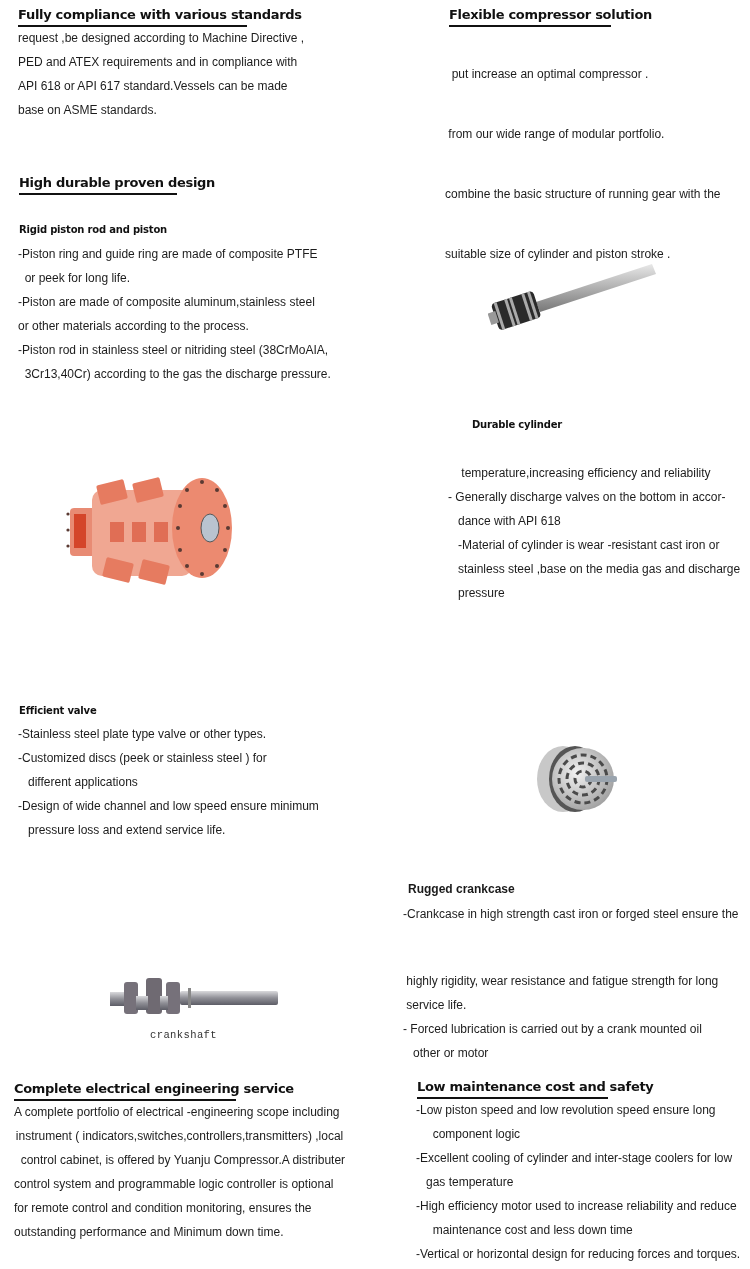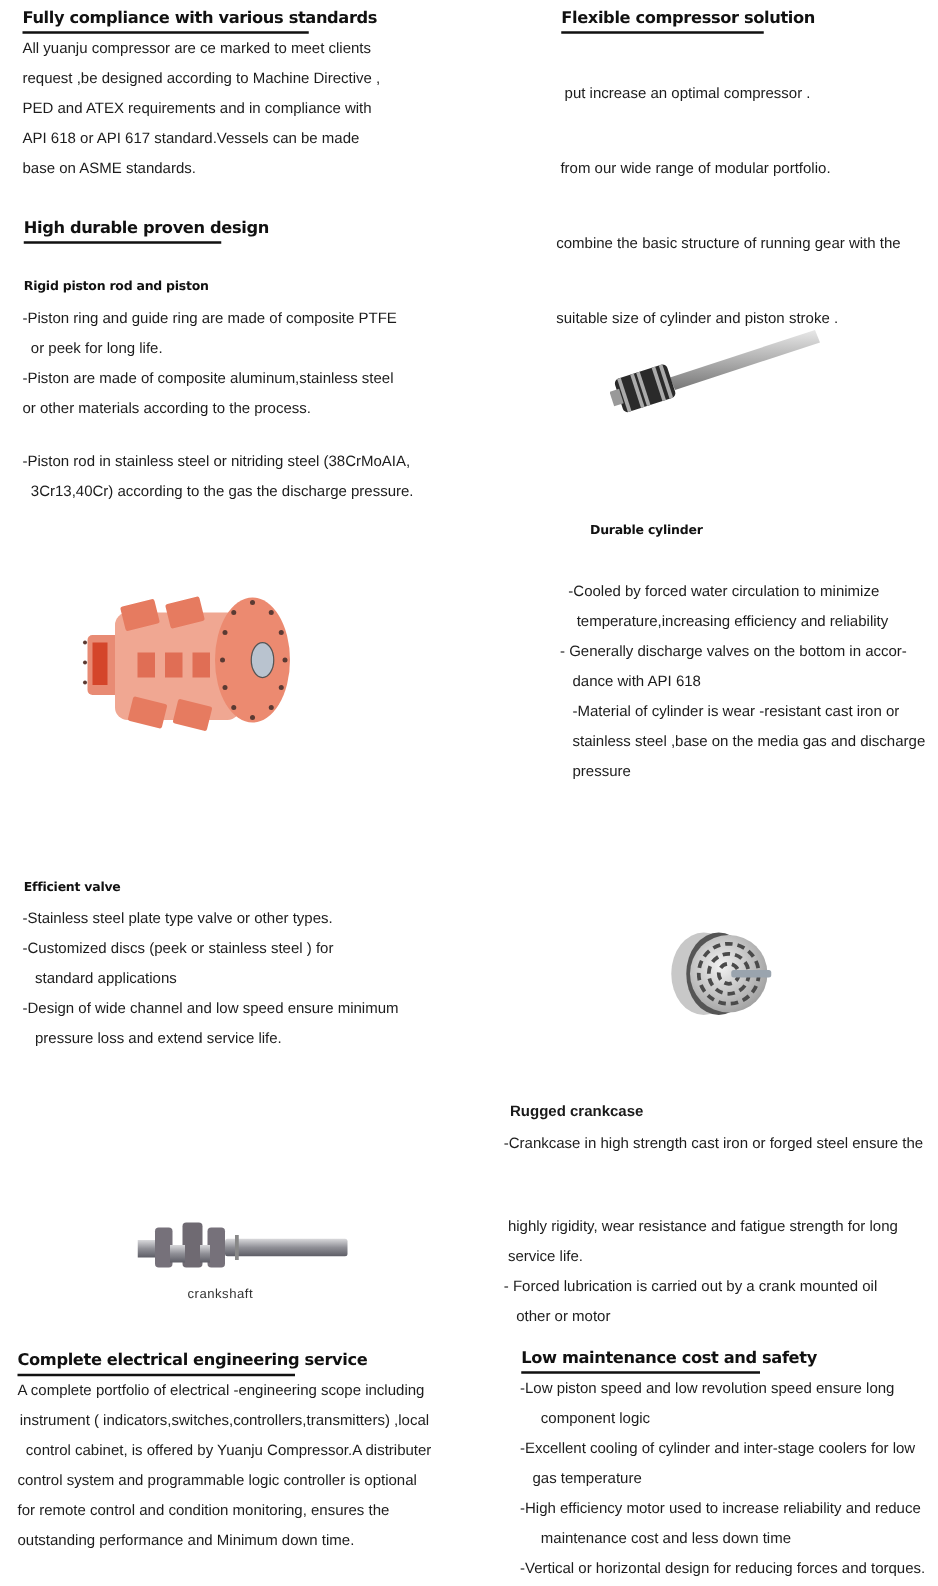--- a/index.html
+++ b/index.html
@@ -5,29 +5,28 @@
   html, body { margin: 0; padding: 0; background: #ffffff; }
   body { width: 750px; height: 1269px; position: relative; overflow: hidden;
          font-family: "Liberation Sans", sans-serif; color: #1a1a1a; }
   .abs { position: absolute; }
   .h-ul { font-family: "DejaVu Sans", sans-serif; font-weight: bold; font-size: 13px;
           color: #111; padding-bottom: 3px; border-bottom: 2.5px solid #111; white-space: nowrap;
           letter-spacing: -0.3px; }
   .h-sub { font-family: "DejaVu Sans", sans-serif; font-weight: bold; font-size: 10px; color: #111;
            white-space: nowrap; letter-spacing: -0.2px; }
   .line { font-size: 12px; line-height: 24px; white-space: nowrap; color: #1c1c1c; }
-  .caption { font-family: Liberation Sans, sans-serif; font-size: 10.5px; color: #333; letter-spacing: 0.4px; }
+  .caption { font-family: Liberation Mono, monospace; font-size: 10.5px; color: #333; letter-spacing: 0.4px; }
   svg { display: block; }
 </style>
 </head>
 <body>
 
 <div class="abs h-ul" style="left:18px; top:7px; width:229px;">Fully compliance with various standards</div>
 <div class="abs" style="left:18px; top:26px;">
-  <div class="line">All yuanju compressor are ce marked to meet clients</div>
   <div class="line">request ,be designed according to Machine Directive ,</div>
   <div class="line">PED and ATEX requirements and in compliance with</div>
   <div class="line">API 618 or API 617 standard.Vessels can be made</div>
   <div class="line">base on ASME standards.</div>
 </div>
 
 <div class="abs h-ul" style="left:449px; top:7px; width:162px;">Flexible compressor solution</div>
 <div class="abs" style="left:445px; top:26px; white-space:pre;">
   <div class="line" style="white-space:pre;">  put increase an optimal compressor .</div>
   <div class="line" style="white-space:pre;"> from our wide range of modular portfolio.</div>
@@ -36,21 +35,21 @@
 </div>
 
 <div class="abs h-ul" style="left:19px; top:175px; width:158px;">High durable proven design</div>
 
 <div class="abs h-sub" style="left:19px; top:224px;">Rigid piston rod and piston</div>
 <div class="abs" style="left:18px; top:242px;">
   <div class="line" style="white-space:pre;">-Piston ring and guide ring are made of composite PTFE</div>
   <div class="line" style="white-space:pre;">  or peek for long life.</div>
   <div class="line" style="white-space:pre;">-Piston are made of composite aluminum,stainless steel</div>
   <div class="line" style="white-space:pre;">or other materials according to the process.</div>
-  <div class="line" style="white-space:pre;margin-top:19px;">-Piston rod in stainless steel or nitriding steel (38CrMoAIA,</div>
+  <div class="line" style="white-space:pre;">-Piston rod in stainless steel or nitriding steel (38CrMoAIA,</div>
   <div class="line" style="white-space:pre;">  3Cr13,40Cr) according to the gas the discharge pressure.</div>
 </div>
 
 <div class="abs" style="left:488px; top:258px;">
   <svg width="172" height="74" viewBox="0 0 172 74">
     <defs>
       <linearGradient id="rodg" x1="0" y1="0" x2="0" y2="1">
         <stop offset="0" stop-color="#e8e8e8"></stop>
           <stop offset="0.5" stop-color="#b0b0b0"></stop>
           <stop offset="1" stop-color="#777"></stop>
@@ -64,21 +63,20 @@
       <rect x="25" y="38" width="3" height="28" fill="#aaa"></rect>
       <rect x="38" y="38" width="3" height="28" fill="#aaa"></rect>
       <rect x="44" y="38" width="3" height="28" fill="#aaa"></rect>
       <rect x="0" y="46" width="8" height="12" fill="#999"></rect>
     </g>
   </svg>
 </div>
 
 <div class="abs h-sub" style="left:472px; top:419px;">Durable cylinder</div>
 <div class="abs" style="left:448px; top:461px;">
-  <div class="line" style="white-space:pre;">  -Cooled by forced water circulation to minimize</div>
   <div class="line" style="white-space:pre;">    temperature,increasing efficiency and reliability</div>
   <div class="line" style="white-space:pre;">- Generally discharge valves on the bottom in accor-</div>
   <div class="line" style="white-space:pre;">   dance with API 618</div>
   <div class="line" style="white-space:pre;">   -Material of cylinder is wear -resistant cast iron or</div>
   <div class="line" style="white-space:pre;">   stainless steel ,base on the media gas and discharge</div>
   <div class="line" style="white-space:pre;">   pressure</div>
 </div>
 
 <div class="abs" style="left:62px; top:470px;">
   <svg width="170" height="120" viewBox="0 0 170 120">
@@ -111,21 +109,21 @@
         <circle cx="6" cy="60" r="1.6"></circle>
         <circle cx="6" cy="76" r="1.6"></circle>
     </g>
   </svg>
 </div>
 
 <div class="abs h-sub" style="left:19px; top:705px;">Efficient valve</div>
 <div class="abs" style="left:18px; top:722px;">
   <div class="line" style="white-space:pre;">-Stainless steel plate type valve or other types.</div>
   <div class="line" style="white-space:pre;">-Customized discs (peek or stainless steel ) for</div>
-  <div class="line" style="white-space:pre;">   standard applications</div>
+  <div class="line" style="white-space:pre;">   different applications</div>
   <div class="line" style="white-space:pre;">-Design of wide channel and low speed ensure minimum</div>
   <div class="line" style="white-space:pre;">   pressure loss and extend service life.</div>
 </div>
 
 <div class="abs" style="left:533px; top:743px;">
   <svg width="90" height="72" viewBox="0 0 90 72">
     <defs>
       <radialGradient id="vg" cx="0.4" cy="0.4" r="0.7">
         <stop offset="0" stop-color="#f2f2f2"></stop>
           <stop offset="1" stop-color="#9a9a9a"></stop>

